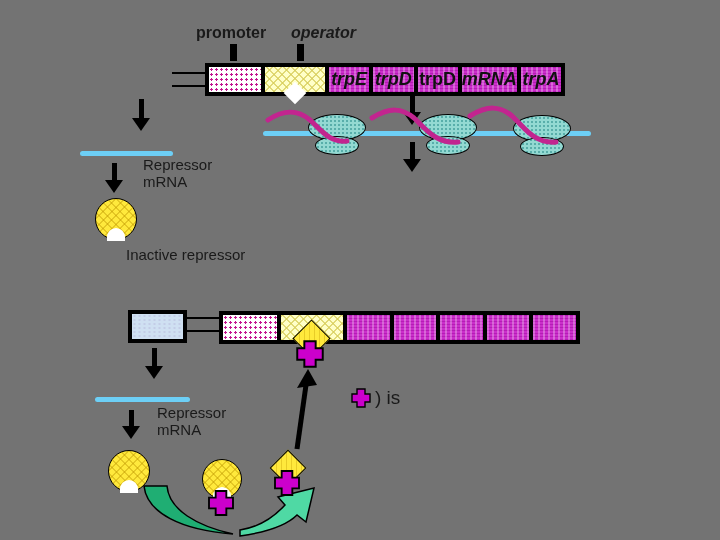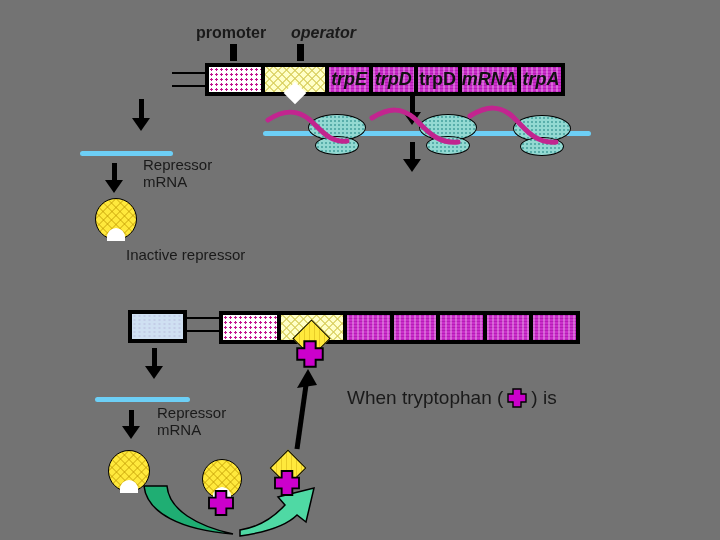--- a/index.html
+++ b/index.html
@@ -180,21 +180,20 @@
   <svg class="plus-icon" style="left:205px;top:487px;z-index:6;" width="32" height="32" viewBox="0 0 24 24">
     <path d="M8 3 h8 v5 h5 v8 h-5 v5 h-8 v-5 h-5 v-8 h5 Z" fill="#cc00cc" stroke="#000" stroke-width="1.4"></path>
   </svg>
 
   <div class="diamond" style="left:275px;top:455px;width:24px;height:24px;z-index:5;"></div>
   <svg class="plus-icon" style="left:271px;top:467px;z-index:6;" width="32" height="32" viewBox="0 0 24 24">
     <path d="M8 3 h8 v5 h5 v8 h-5 v5 h-8 v-5 h-5 v-8 h5 Z" fill="#cc00cc" stroke="#000" stroke-width="1.4"></path>
   </svg>
 
   <div class="l1row" style="left:347px;top:384px;">
-    <span>When tryptophan (</span>
     <svg width="24" height="24" viewBox="0 0 24 24" style="margin:0 2px;">
       <path d="M8 3 h8 v5 h5 v8 h-5 v5 h-8 v-5 h-5 v-8 h5 Z" fill="#cc00cc" stroke="#000" stroke-width="1.4"></path>
     </svg>
     <span>) is</span>
   </div>
 
   <svg id="overlay" viewBox="0 0 720 540">
 
     <path d="M268,120 C285,109 298,110 310,120 C322,131 330,143 347,141" fill="none" stroke="#c2258f" stroke-width="5" stroke-linecap="round"></path>
     <path d="M372,118 C390,107 402,108 414,118 C426,129 436,144 458,142" fill="none" stroke="#c2258f" stroke-width="5" stroke-linecap="round"></path>

